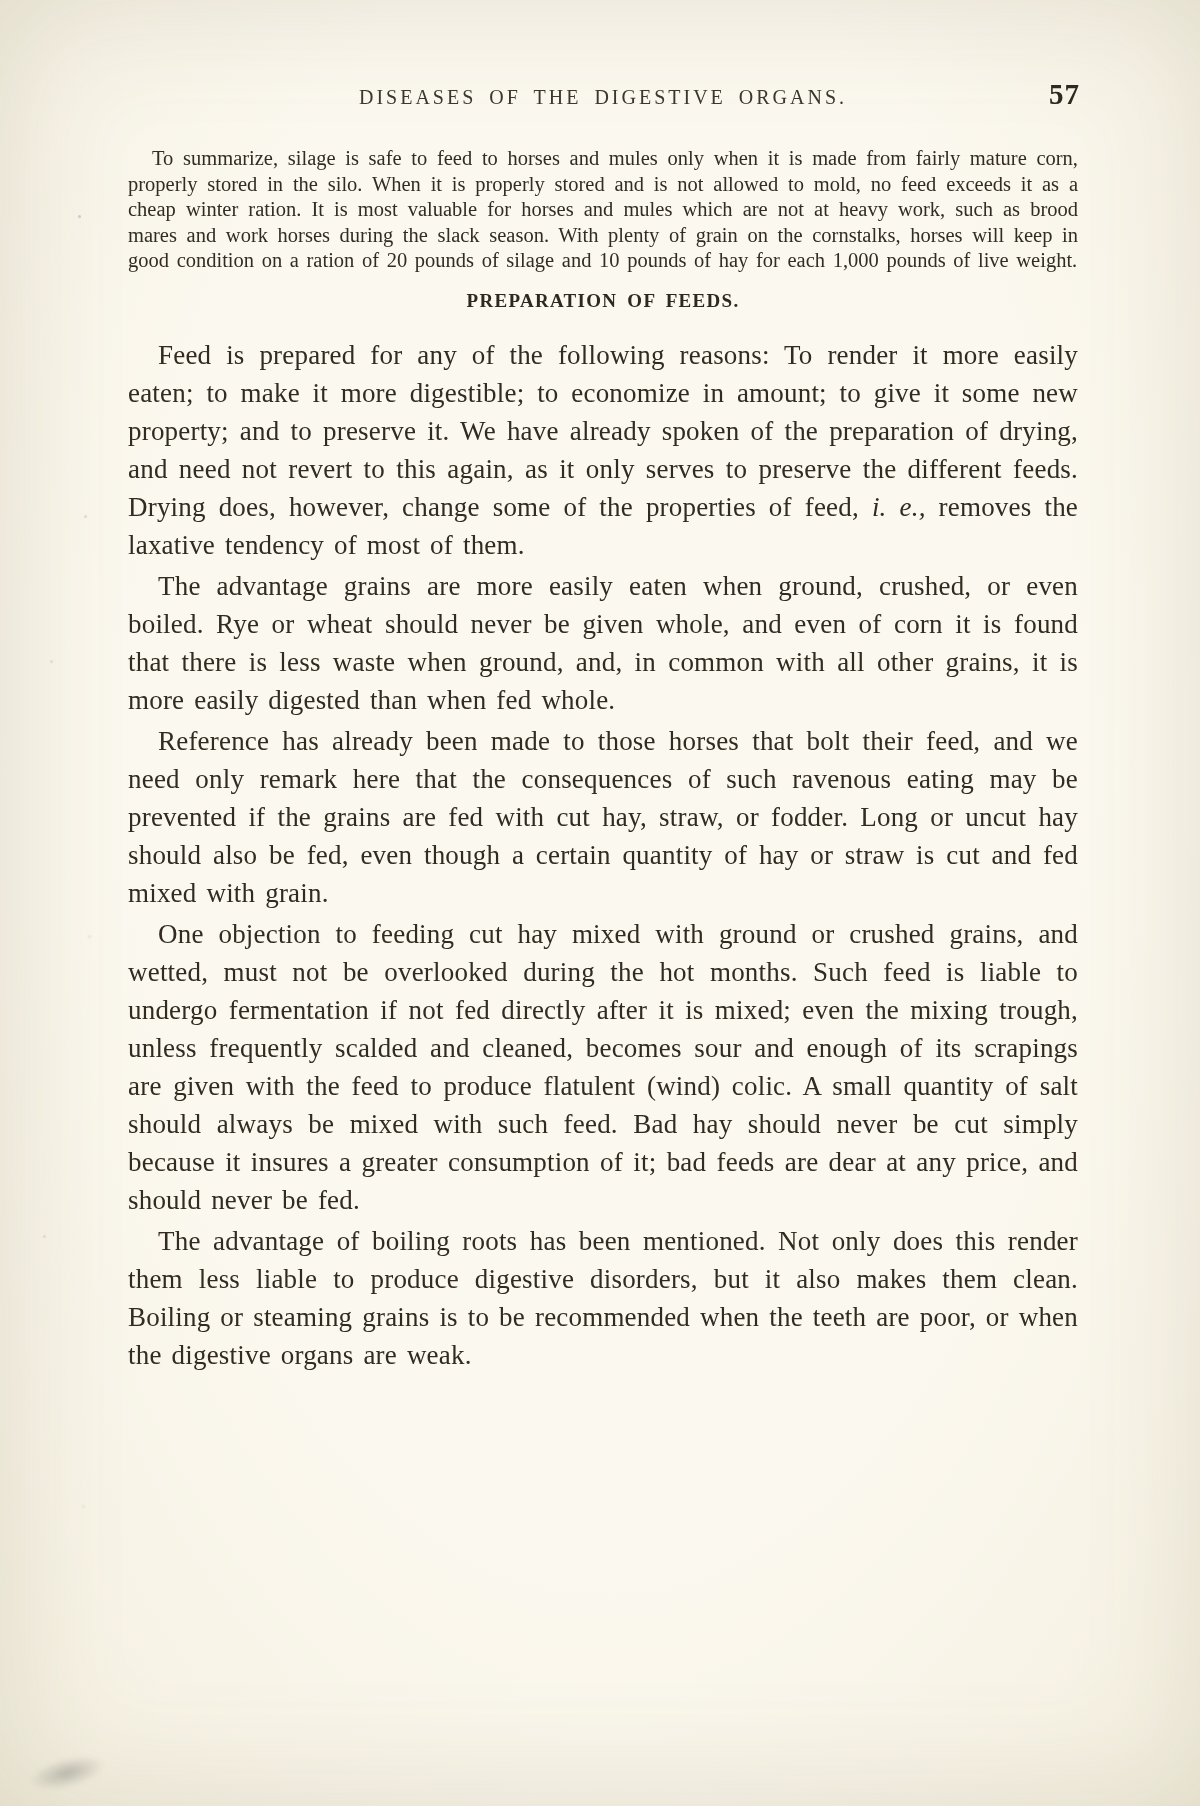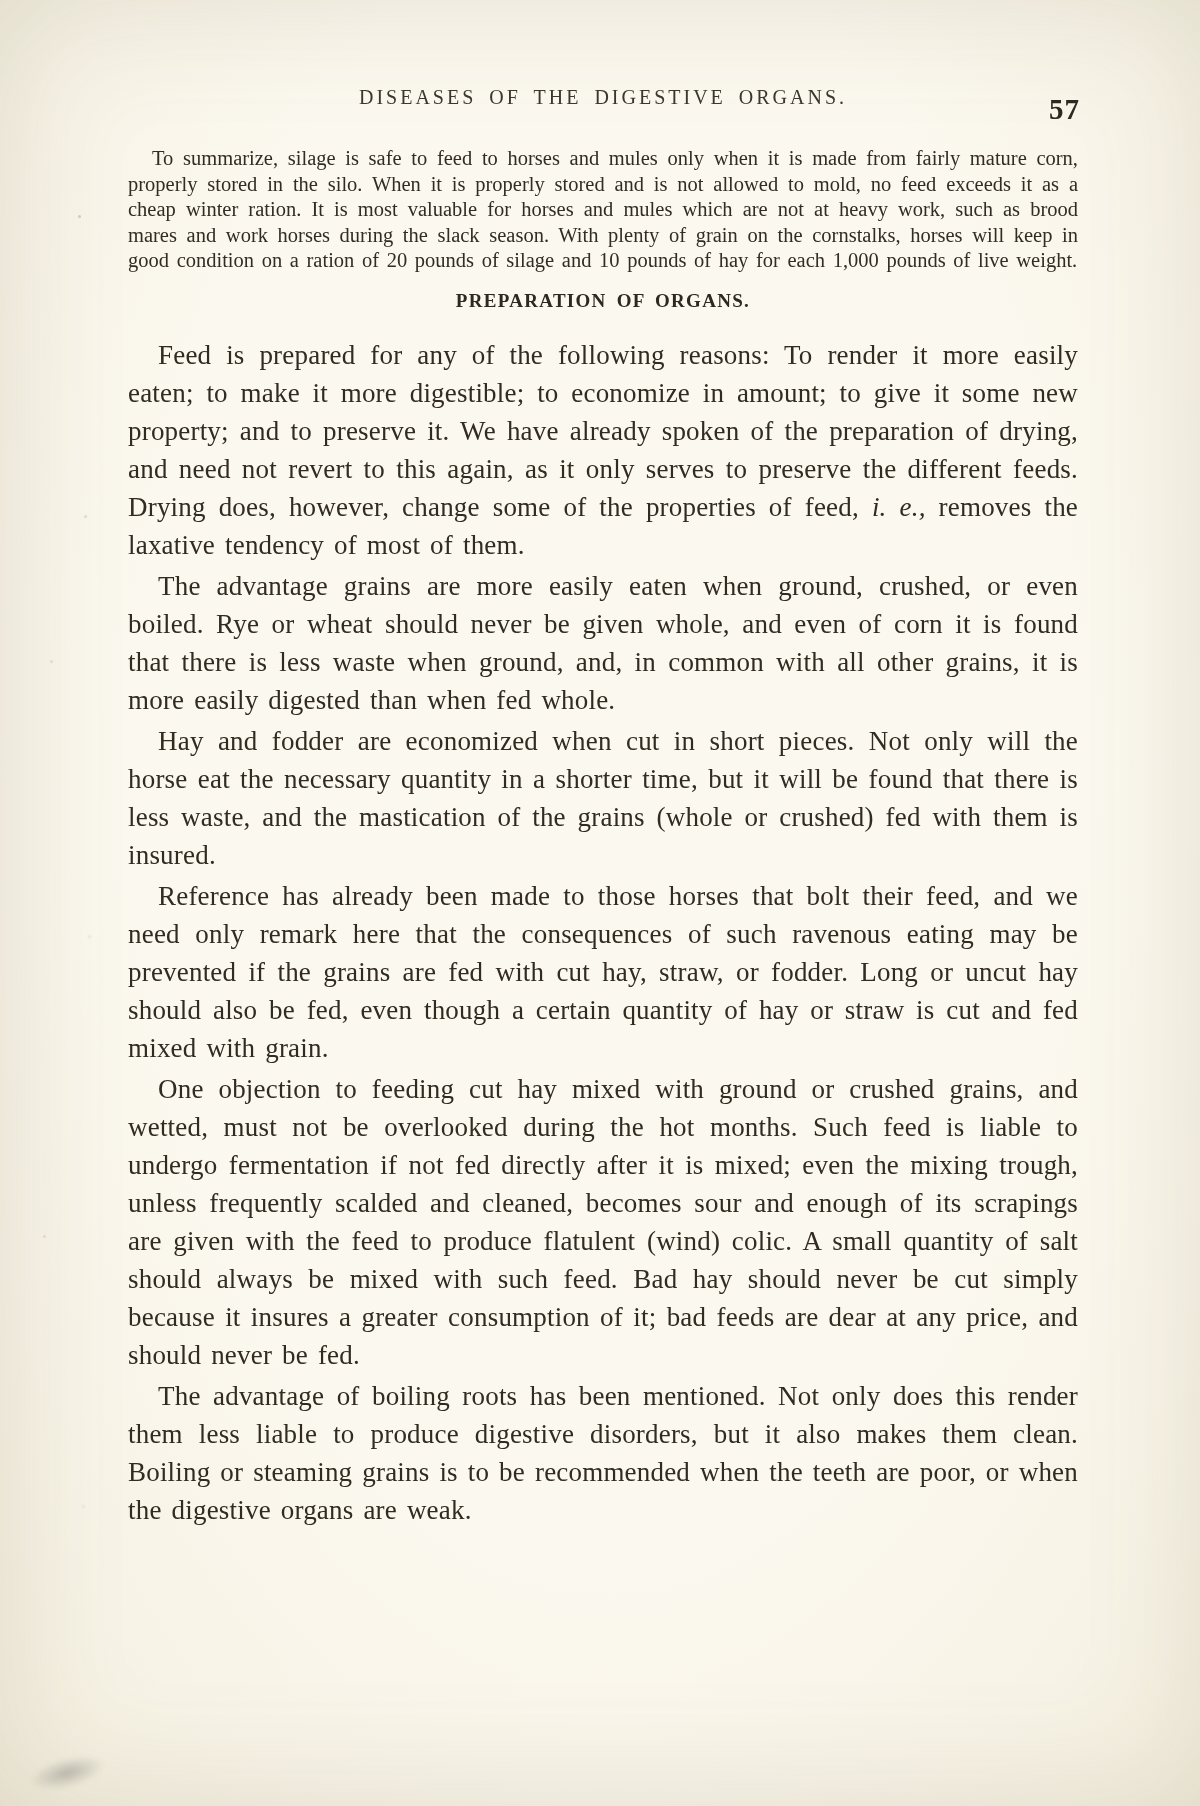--- a/index.html
+++ b/index.html
@@ -34,21 +34,21 @@
     text-align: center;
     font-size: 20px;
     letter-spacing: 3px;
     word-spacing: 5px;
     color: #3c362c;
     padding-top: 8px;
   }
   .page-number {
     position: absolute;
     right: -2px;
-    top: 15px;
+    top: 0;
     font-size: 29px;
     font-weight: 700;
     letter-spacing: 1px;
     color: #2e2920;
   }
   .excerpt p {
     font-size: 20.5px;
     line-height: 25.5px;
     margin: 0;
     text-align: justify;
@@ -117,25 +117,24 @@
 
     <header class="running-header">
       <div class="running-title">DISEASES OF THE DIGESTIVE ORGANS.</div>
       <div class="page-number">57</div>
     </header>
 
     <section class="excerpt">
       <p>To summarize, silage is safe to feed to horses and mules only when it is made from fairly mature corn, properly stored in the silo. When it is properly stored and is not allowed to mold, no feed exceeds it as a cheap winter ration. It is most valuable for horses and mules which are not at heavy work, such as brood mares and work horses during the slack season. With plenty of grain on the cornstalks, horses will keep in good condition on a ration of 20 pounds of silage and 10 pounds of hay for each 1,000 pounds of live weight.</p>
     </section>
 
-    <h2 class="section-heading">PREPARATION OF ORGANS.</h2>
+    <h2 class="section-heading">PREPARATION OF FEEDS.</h2>
 
     <section class="body-text">
       <p><span>Feed is prepared for any of the following reasons: To render it more easily eaten; to make it more digestible; to economize in amount; to give it some new property; and to preserve it. We have already spoken of the preparation of drying, and need not revert to this again, as it only serves to preserve the different feeds. Drying does, however, change some of the properties of feed, </span><i>i. e.,</i><span> removes the laxative tendency of most of them.</span></p>
       <p>The advantage grains are more easily eaten when ground, crushed, or even boiled. Rye or wheat should never be given whole, and even of corn it is found that there is less waste when ground, and, in common with all other grains, it is more easily digested than when fed whole.</p>
-      <p>Hay and fodder are economized when cut in short pieces. Not only will the horse eat the necessary quantity in a shorter time, but it will be found that there is less waste, and the mastication of the grains (whole or crushed) fed with them is insured.</p>
       <p>Reference has already been made to those horses that bolt their feed, and we need only remark here that the consequences of such ravenous eating may be prevented if the grains are fed with cut hay, straw, or fodder. Long or uncut hay should also be fed, even though a certain quantity of hay or straw is cut and fed mixed with grain.</p>
       <p>One objection to feeding cut hay mixed with ground or crushed grains, and wetted, must not be overlooked during the hot months. Such feed is liable to undergo fermentation if not fed directly after it is mixed; even the mixing trough, unless frequently scalded and cleaned, becomes sour and enough of its scrapings are given with the feed to produce flatulent (wind) colic. A small quantity of salt should always be mixed with such feed. Bad hay should never be cut simply because it insures a greater consumption of it; bad feeds are dear at any price, and should never be fed.</p>
       <p>The advantage of boiling roots has been mentioned. Not only does this render them less liable to produce digestive disorders, but it also makes them clean. Boiling or steaming grains is to be recommended when the teeth are poor, or when the digestive organs are weak.</p>
     </section>
 
   </div>
 </div>
 
 </body></html>

